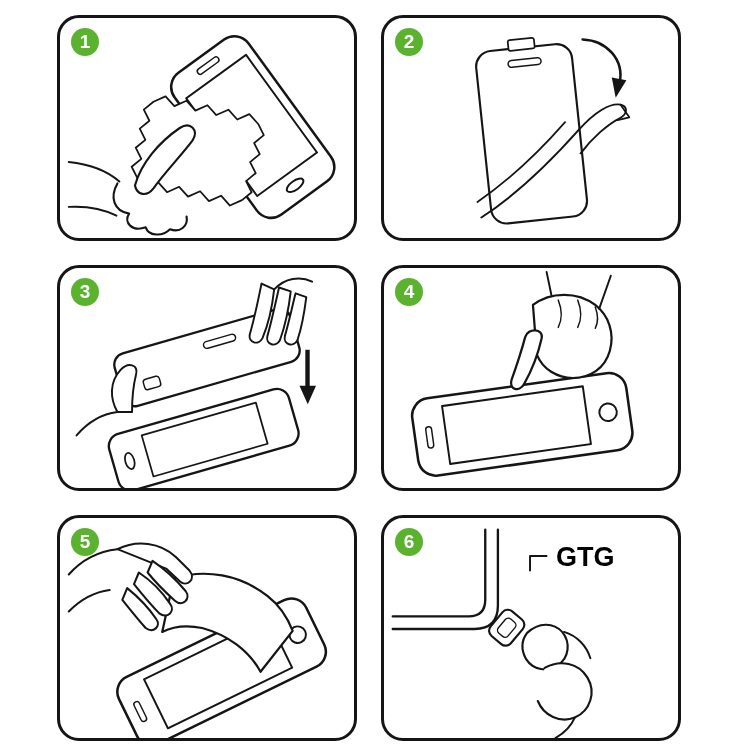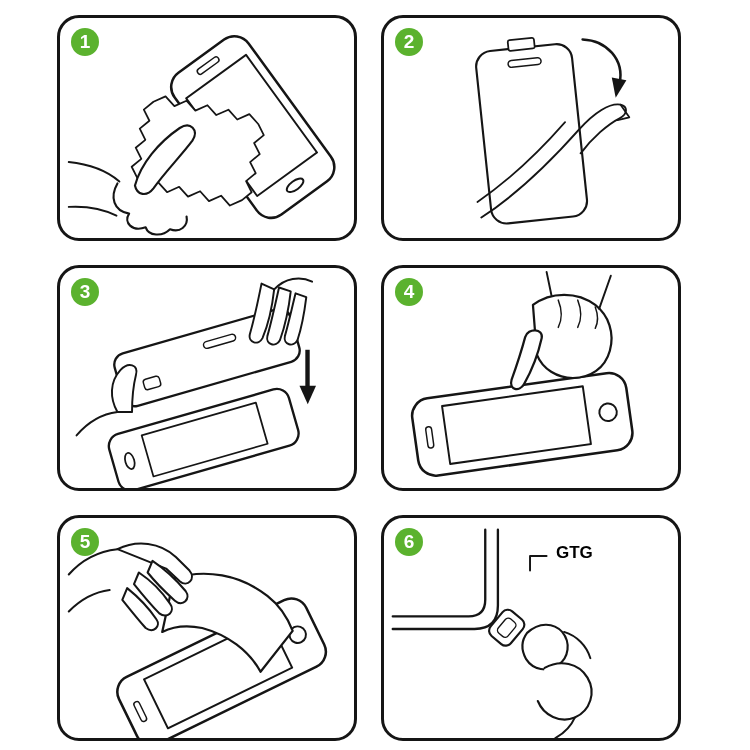--- a/index.html
+++ b/index.html
@@ -4,21 +4,21 @@
 <style>
   html,body{margin:0;padding:0;background:#ffffff;}
   .page{position:relative;width:750px;height:750px;background:#ffffff;
         font-family:"Liberation Sans",sans-serif;overflow:hidden;}
   .panel{position:absolute;width:300px;height:226px;border:3px solid #151515;
          border-radius:22px;background:#ffffff;box-sizing:border-box;}
   .panel svg{position:absolute;inset:0;width:100%;height:100%;}
   .badge{position:absolute;left:11px;top:10px;width:28px;height:28px;border-radius:50%;
          background:#5bb22e;color:#ffffff;font-size:19px;font-weight:bold;
          display:flex;align-items:center;justify-content:center;z-index:2;}
-  .p6-label{position:absolute;font-weight:bold;color:#000000;font-size:17px;line-height:1;
+  .p6-label{position:absolute;font-weight:bold;color:#000000;font-size:27px;line-height:1;
             white-space:nowrap;z-index:2;font-family:"Liberation Sans",sans-serif;}
   .p6-label.gtg{left:172px;top:26px;}
   .p6-label.removal{left:152px;top:51px;}
 </style>
 </head>
 <body>
 
 <div class="page">
 
   <section class="panel" style="left:57px;top:15px;">

